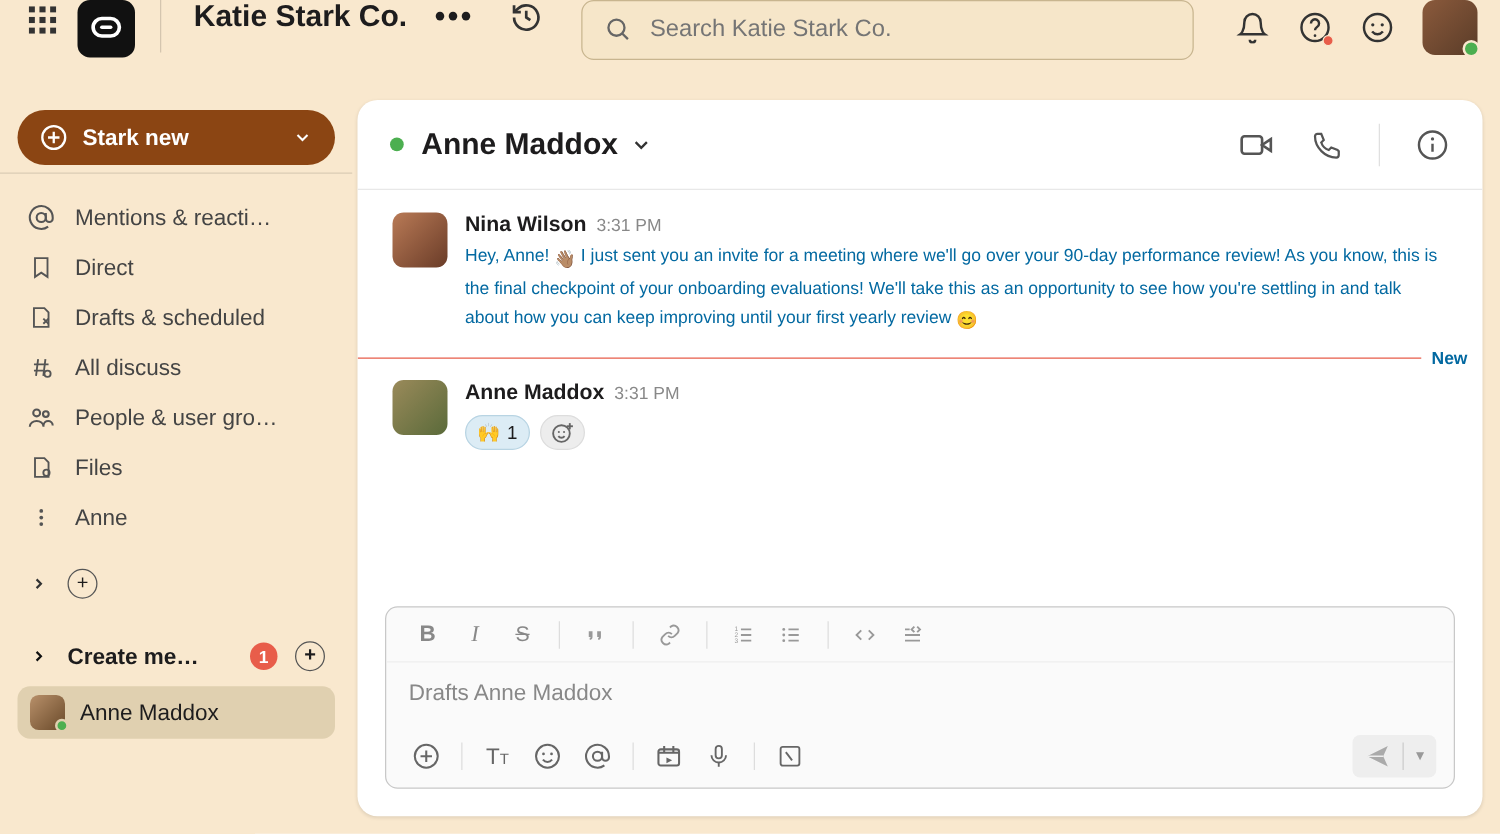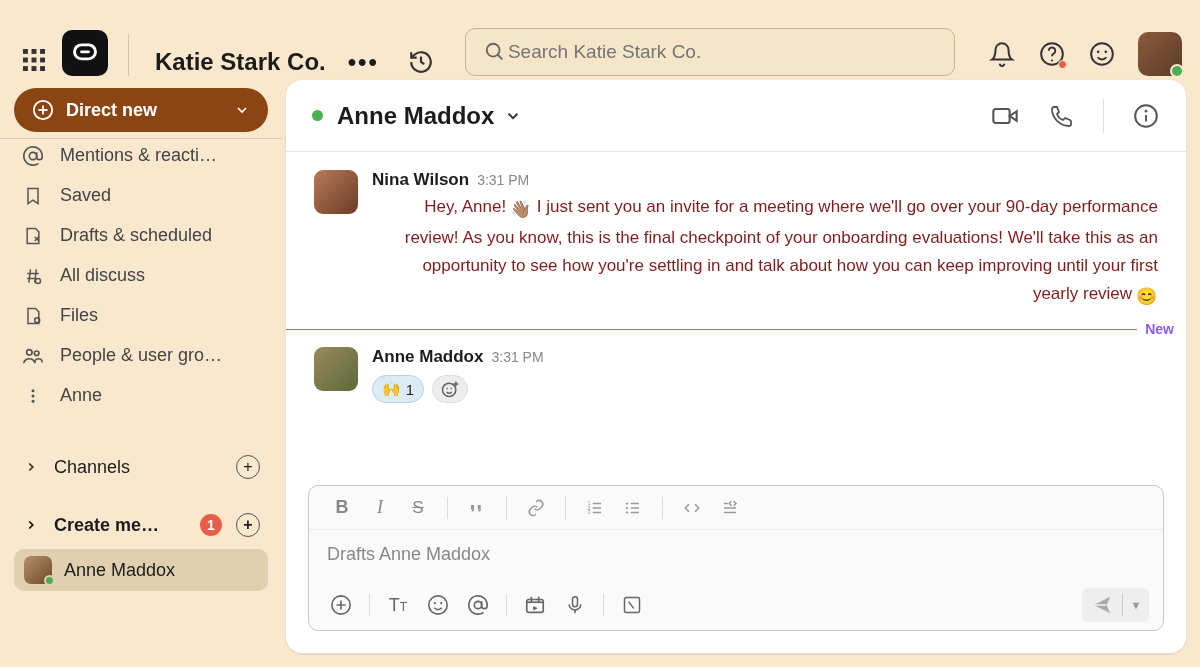--- a/index.html
+++ b/index.html
@@ -1,44 +1,44 @@
 <!DOCTYPE html>
 <html><head>
 <meta charset="utf-8">
 <style>
 * { margin: 0; padding: 0; box-sizing: border-box; }
 body { font-family: -apple-system, BlinkMacSystemFont, "Segoe UI", Helvetica, Arial, sans-serif; background: #f9e8ce; width: 1200px; height: 667px; overflow: hidden; color: #1d1c1d; }
 .app { display: flex; flex-direction: column; height: 100%; }
 
 
-.topbar { display: flex; align-items: flex-end; height: 76px; padding: 0 18px; gap: 12px; }
+.topbar { display: flex; align-items: flex-start; height: 76px; padding: 0 18px; gap: 12px; }
 .apps-btn { width: 32px; height: 32px; display: flex; align-items: center; justify-content: center; cursor: pointer; }
 .logo-chip { width: 46px; height: 46px; background: #111; border-radius: 10px; display: flex; align-items: center; justify-content: center; }
 .vdiv { width: 1px; height: 42px; background: rgba(0,0,0,.15); margin: 0 8px; }
 .ws-name { font-size: 24px; font-weight: 700; margin-left: 6px; }
 .dots { font-size: 24px; font-weight: 700; margin-left: 10px; cursor: pointer; letter-spacing: 2px; }
 .history-btn { margin-left: 16px; cursor: pointer; }
 .search { flex: 1; display: flex; align-items: center; height: 48px; background: #f6e6c9; border: 1px solid #c8b58f; border-radius: 10px; padding: 0 18px; margin-left: 18px; max-width: 490px; }
-.search input { flex: 1; border: none; background: transparent; font-size: 19px; outline: none; color: #555; margin-left: 2px; }
+.search input { flex: 1; border: none; background: transparent; font-size: 19px; outline: none; color: #555; margin-left: 14px; }
 .top-right { display: flex; align-items: center; gap: 22px; margin-left: auto; }
 .icon-btn { width: 28px; height: 28px; display: flex; align-items: center; justify-content: center; cursor: pointer; position: relative; }
 .help-dot { position: absolute; bottom: -1px; right: -1px; width: 9px; height: 9px; background: #e85d4a; border-radius: 50%; border: 1.5px solid #f9e8ce; }
 .avatar-wrap { position: relative; width: 44px; height: 44px; }
 .avatar { width: 44px; height: 44px; border-radius: 10px; background: linear-gradient(135deg,#8b5a3c,#5a3c28); }
 .presence { position: absolute; bottom: -2px; right: -2px; width: 14px; height: 14px; background: #4caf50; border: 2.5px solid #f9e8ce; border-radius: 50%; }
 
 
 .body { display: flex; flex: 1; overflow: hidden; }
 
 
 .sidebar { width: 282px; display: flex; flex-direction: column; padding: 12px 14px 14px; overflow-y: auto; }
 .hr { height: 1px; background: rgba(0,0,0,.12); margin: 6px -14px 6px; }
 .create-btn { background: #8b4513; color: #fff; height: 44px; border-radius: 22px; display: flex; align-items: center; padding: 0 18px; font-size: 18px; font-weight: 600; cursor: pointer; gap: 12px; }
 .create-btn .chev { margin-left: auto; }
-.nav-item { display: flex; align-items: flex-start; height: 40px; padding: 0 8px; gap: 16px; font-size: 18px; color: #444; cursor: pointer; border-radius: 8px; white-space: nowrap; overflow: hidden; text-overflow: ellipsis; }
+.nav-item { display: flex; align-items: flex-end; height: 40px; padding: 0 8px; gap: 16px; font-size: 18px; color: #444; cursor: pointer; border-radius: 8px; white-space: nowrap; overflow: hidden; text-overflow: ellipsis; }
 .nav-item .lbl { overflow: hidden; text-overflow: ellipsis; }
 .nav-icon { width: 22px; height: 22px; display: flex; align-items: center; justify-content: center; flex-shrink: 0; }
 .section-head { display: flex; align-items: center; height: 40px; padding: 0 8px; gap: 14px; font-size: 18px; color: #1d1c1d; cursor: pointer; }
 .section-head.bold { font-weight: 700; }
 .section-head .lbl { overflow: hidden; text-overflow: ellipsis; white-space: nowrap; flex: 1; }
 .section-head .chev { width: 18px; }
 .plus-circle { width: 24px; height: 24px; border: 1.5px solid #555; border-radius: 50%; display: flex; align-items: center; justify-content: center; font-size: 16px; line-height: 1; flex-shrink: 0; }
 .badge-count { background: #e85d4a; color: #fff; width: 22px; height: 22px; border-radius: 11px; display: flex; align-items: center; justify-content: center; font-size: 14px; font-weight: 600; margin-left: 4px; flex-shrink: 0; }
 .dm-item { display: flex; align-items: center; height: 42px; padding: 0 10px; gap: 12px; background: #e0d0b0; border-radius: 10px; margin-top: 4px; cursor: pointer; }
 .dm-av-wrap { position: relative; width: 28px; height: 28px; flex-shrink: 0; }
@@ -53,28 +53,28 @@
 .conv-title { font-size: 24px; font-weight: 700; }
 .conv-chev { margin-left: 10px; cursor: pointer; }
 .conv-actions { margin-left: auto; display: flex; align-items: center; gap: 28px; }
 .vsep { width: 1px; height: 34px; background: #e0e0e0; }
 
 .messages { flex: 1; overflow-y: auto; padding: 14px 0 0; position: relative; }
 .msg { display: flex; padding: 4px 28px 8px; gap: 14px; }
 .msg-av { width: 44px; height: 44px; border-radius: 9px; flex-shrink: 0; }
 .av1 { background: linear-gradient(135deg,#b97a56,#6a3c28); }
 .av2 { background: linear-gradient(135deg,#9a8a5a,#5a6a3a); }
-.msg-body { flex: 1; text-align: right; }
+.msg-body { flex: 1; }
 .msg-head { display: flex; align-items: baseline; gap: 8px; margin-bottom: 3px; }
 .msg-name { font-size: 17px; font-weight: 700; }
 .msg-time { font-size: 14px; color: #888; }
-.msg-text { font-size: 17px; line-height: 1.65; color: #7f1d1d; margin-left: 13px; }
+.msg-text { font-size: 14px; line-height: 1.65; color: #0369a1; }
 .divider { display: flex; align-items: center; margin: 2px 0 6px; }
 .divider-line { flex: 1; height: 1px; background: #e85d4a; }
-.divider-lbl { color: #8b5cf6; font-size: 14px; font-weight: 600; padding: 0 12px 0 8px; }
+.divider-lbl { color: #0369a1; font-size: 14px; font-weight: 600; padding: 0 12px 0 8px; }
 .reactions { display: flex; gap: 8px; margin-top: 8px; }
 .react { display: flex; align-items: center; gap: 5px; background: #dcecf5; border: 1px solid #b8d4e3; border-radius: 14px; height: 28px; padding: 0 9px; font-size: 15px; cursor: pointer; }
 .react-add { background: #ededed; border: 1px solid #ddd; border-radius: 14px; height: 28px; width: 36px; display: flex; align-items: center; justify-content: center; cursor: pointer; }
 
 
 .composer { margin: 10px 22px 22px; border: 1px solid #c8c8c8; border-radius: 10px; background: #fafafa; }
 .fmt-row { display: flex; align-items: center; height: 44px; padding: 0 16px; gap: 4px; border-bottom: 1px solid #eee; color: #888; }
 .fmt-btn { width: 34px; height: 30px; display: flex; align-items: center; justify-content: center; cursor: pointer; border-radius: 4px; }
 .fmt-sep { width: 1px; height: 22px; background: #ddd; margin: 0 8px; }
 .compose-input { padding: 14px 18px; min-height: 50px; font-size: 18px; color: #888; }
@@ -165,21 +165,21 @@
 
   <div class="body">
 
     <div class="sidebar">
       <div class="create-btn">
         <svg width="22" height="22" viewBox="0 0 24 24" fill="none" stroke="#fff" stroke-width="2">
             <circle cx="12" cy="12" r="10"></circle>
             <line x1="12" y1="7" x2="12" y2="17"></line>
             <line x1="7" y1="12" x2="17" y2="12"></line>
           </svg>
-        <span>Direct new</span>
+        <span>Stark new</span>
         <svg class="chev" width="16" height="16" viewBox="0 0 24 24" fill="none" stroke="#fff" stroke-width="2.5">
             <polyline points="6 9 12 15 18 9"></polyline>
           </svg>
       </div>
       <div class="hr"></div>
 
       <div class="nav-item">
         <span class="nav-icon">
             <svg width="22" height="22" viewBox="0 0 24 24" fill="none" stroke="#555" stroke-width="1.8">
               <circle cx="12" cy="12" r="4"></circle>
@@ -187,21 +187,21 @@
             </svg>
           </span>
         <span class="lbl">Mentions &amp; reacti…</span>
       </div>
       <div class="nav-item">
         <span class="nav-icon">
             <svg width="20" height="20" viewBox="0 0 24 24" fill="none" stroke="#555" stroke-width="1.8">
               <path d="M6 3h12v18l-6-4-6 4z"></path>
             </svg>
           </span>
-        <span class="lbl">Saved</span>
+        <span class="lbl">Direct</span>
       </div>
       <div class="nav-item">
         <span class="nav-icon">
             <svg width="20" height="20" viewBox="0 0 24 24" fill="none" stroke="#555" stroke-width="1.8">
               <path d="M5 3h10l4 4v14H5z"></path>
               <path d="M14 13l5 5m0-5l-5 5"></path>
             </svg>
           </span>
         <span class="lbl">Drafts &amp; scheduled</span>
       </div>
@@ -212,56 +212,55 @@
               <line x1="5" y1="15" x2="14" y2="15"></line>
               <line x1="9" y1="4" x2="7" y2="20"></line>
               <line x1="16" y1="4" x2="14" y2="20"></line>
               <circle cx="18" cy="18" r="3"></circle>
             </svg>
           </span>
         <span class="lbl">All discuss</span>
       </div>
       <div class="nav-item">
         <span class="nav-icon">
-            <svg width="20" height="20" viewBox="0 0 24 24" fill="none" stroke="#555" stroke-width="1.8">
-              <path d="M6 3h9l4 4v14H6z"></path>
-              <circle cx="17" cy="17" r="3"></circle>
-            </svg>
-          </span>
-        <span class="lbl">Files</span>
-      </div>
-      <div class="nav-item">
-        <span class="nav-icon">
             <svg width="22" height="22" viewBox="0 0 24 24" fill="none" stroke="#555" stroke-width="1.8">
               <circle cx="8" cy="8" r="3"></circle>
               <circle cx="16" cy="9" r="2.5"></circle>
               <path d="M2 20c0-3 3-5 6-5s6 2 6 5"></path>
               <path d="M14 19c0-2.5 2-4 4-4s4 1.5 4 4"></path>
             </svg>
           </span>
         <span class="lbl">People &amp; user gro…</span>
       </div>
       <div class="nav-item">
         <span class="nav-icon">
+            <svg width="20" height="20" viewBox="0 0 24 24" fill="none" stroke="#555" stroke-width="1.8">
+              <path d="M6 3h9l4 4v14H6z"></path>
+              <circle cx="17" cy="17" r="3"></circle>
+            </svg>
+          </span>
+        <span class="lbl">Files</span>
+      </div>
+      <div class="nav-item">
+        <span class="nav-icon">
             <svg width="18" height="18" viewBox="0 0 24 24" fill="#555">
               <circle cx="12" cy="5" r="2"></circle>
               <circle cx="12" cy="12" r="2"></circle>
               <circle cx="12" cy="19" r="2"></circle>
             </svg>
           </span>
         <span class="lbl">Anne</span>
       </div>
 
       <div style="height:22px"></div>
 
       <div class="section-head">
         <svg class="chev" width="14" height="14" viewBox="0 0 24 24" fill="none" stroke="#333" stroke-width="3">
             <polyline points="9 6 15 12 9 18"></polyline>
           </svg>
-        <span class="lbl">Channels</span>
         <span class="plus-circle">+</span>
       </div>
 
       <div style="height:18px"></div>
 
       <div class="section-head bold">
         <svg class="chev" width="14" height="14" viewBox="0 0 24 24" fill="none" stroke="#111" stroke-width="3">
             <polyline points="9 6 15 12 9 18"></polyline>
           </svg>
         <span class="lbl">Create me…</span>

